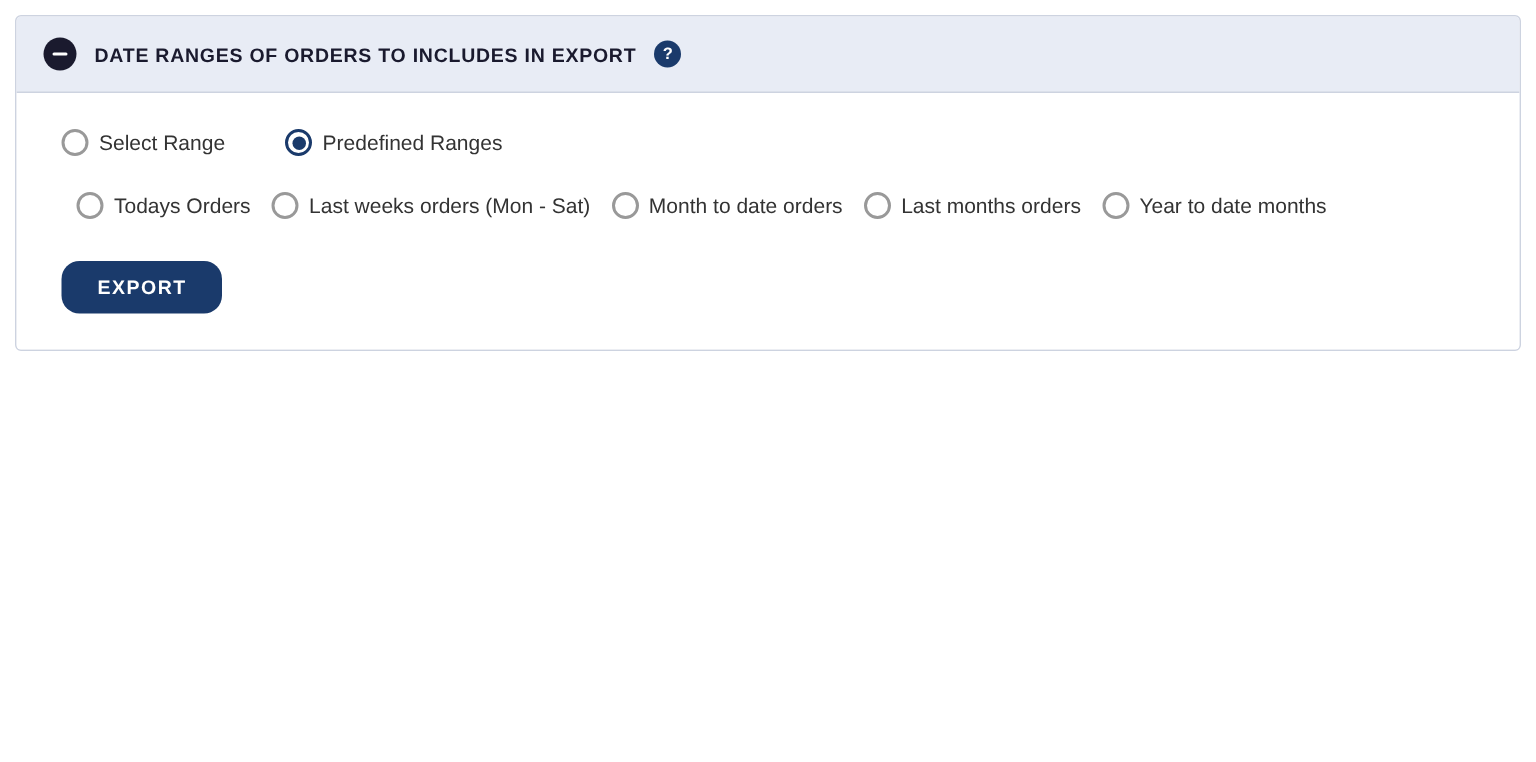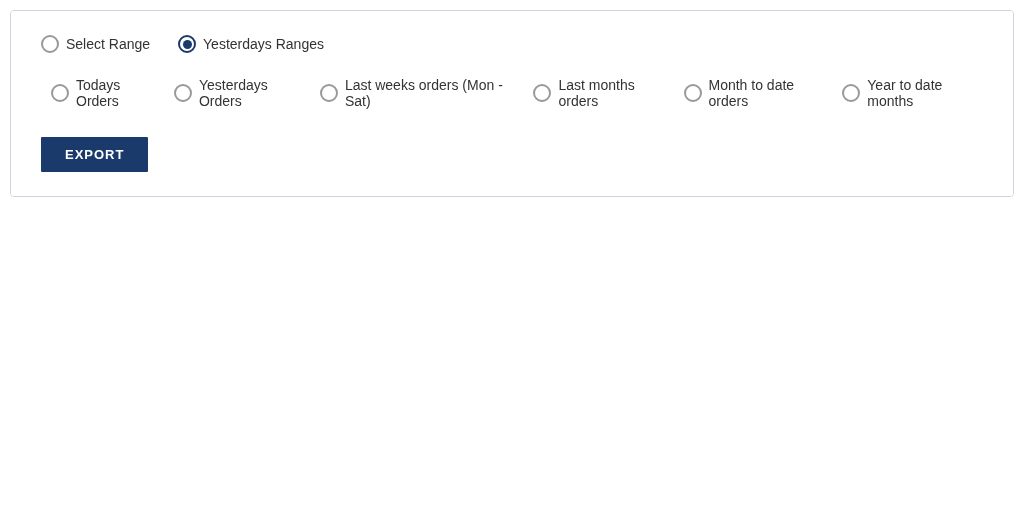--- a/index.html
+++ b/index.html
@@ -79,21 +79,21 @@
     }
 
     .panel-body {
       padding: 24px 30px;
       background: #fff;
     }
 
     .range-type-row {
       display: flex;
       align-items: center;
-      gap: 28px;
+      gap: 40px;
       margin-bottom: 24px;
       text-align: center;
     }
 
     .radio-option {
       display: flex;
       align-items: center;
       gap: 7px;
       cursor: pointer;
     }
@@ -136,64 +136,67 @@
     }
 
     .export-button {
       background: #1a3a6b;
       color: white;
       border: none;
       padding: 10px 24px;
       font-size: 13px;
       font-weight: 700;
       letter-spacing: 1px;
-      border-radius: 1px;
+      border-radius: 12px;
       cursor: pointer;
       text-transform: uppercase;
     }
   </style>
 </head>
 <body>
 
 <div class="panel">
+  <div class="panel-header">
+    <div class="panel-header-icon"></div>
+    <span class="panel-header-title">DATE RANGES OF ORDERS TO INCLUDES IN EXPORT</span>
+    <div class="help-icon">
+      <span class="help-icon-text">?</span>
+    </div>
+  </div>
 
   <div class="panel-body">
 
     <div class="range-type-row">
       <label class="radio-option">
         <div class="radio-circle"></div>
         <span class="radio-label">Select Range</span>
       </label>
       <label class="radio-option">
         <div class="radio-circle selected"></div>
-        <span class="radio-label">Yesterdays Ranges</span>
+        <span class="radio-label">Predefined Ranges</span>
       </label>
     </div>
 
     <div class="predefined-options">
 
     <label class="radio-option">
           <div class="radio-circle"></div>
           <span class="radio-label">Todays Orders</span>
         </label>
         <label class="radio-option">
           <div class="radio-circle"></div>
-          <span class="radio-label">Yesterdays Orders</span>
-        </label>
-        <label class="radio-option">
-          <div class="radio-circle"></div>
           <span class="radio-label">Last weeks orders (Mon - Sat)</span>
         </label>
         <label class="radio-option">
           <div class="radio-circle"></div>
+          <span class="radio-label">Month to date orders</span>
+        </label>
+        <label class="radio-option">
+          <div class="radio-circle"></div>
           <span class="radio-label">Last months orders</span>
-        </label>
-        <label class="radio-option">
-          <div class="radio-circle"></div>
-          <span class="radio-label">Month to date orders</span>
         </label>
         <label class="radio-option">
           <div class="radio-circle"></div>
           <span class="radio-label">Year to date months</span>
         </label>
       </div>
 
     <button class="export-button">EXPORT</button>
 
   </div>

